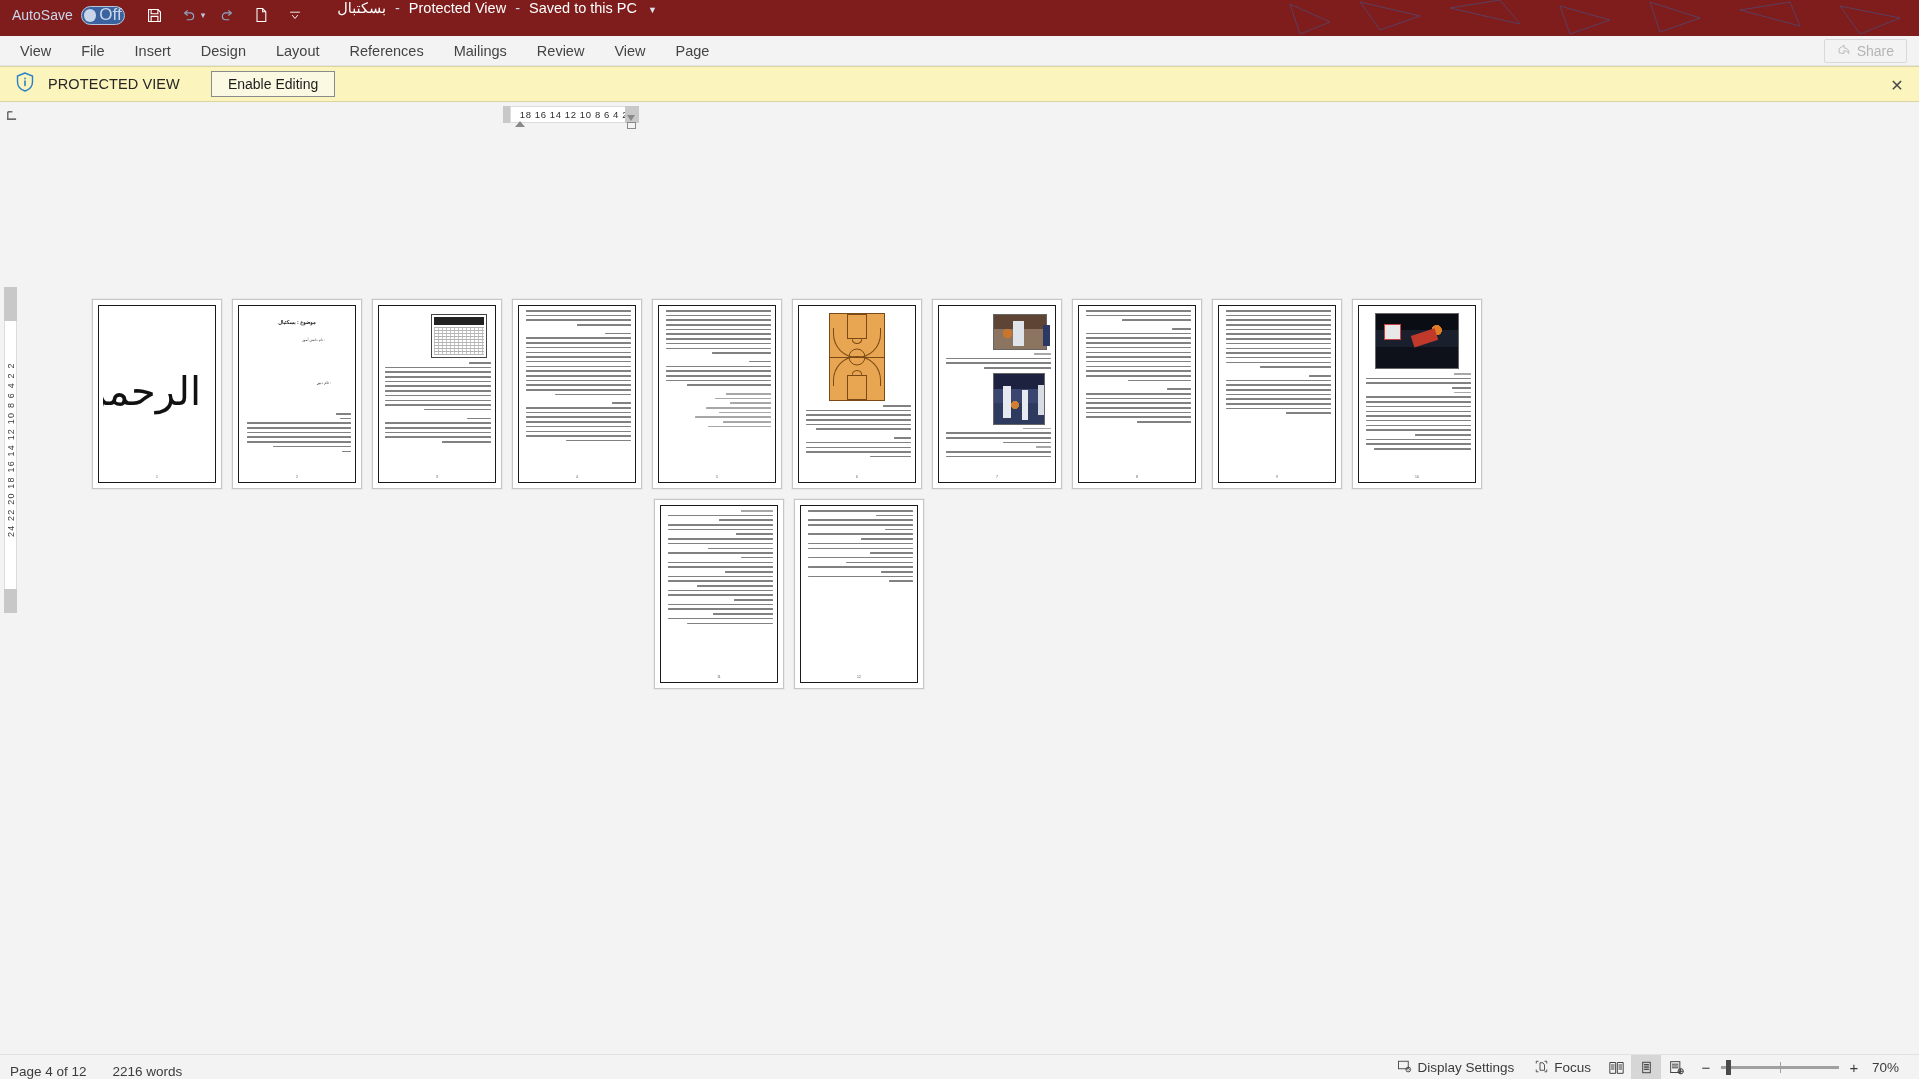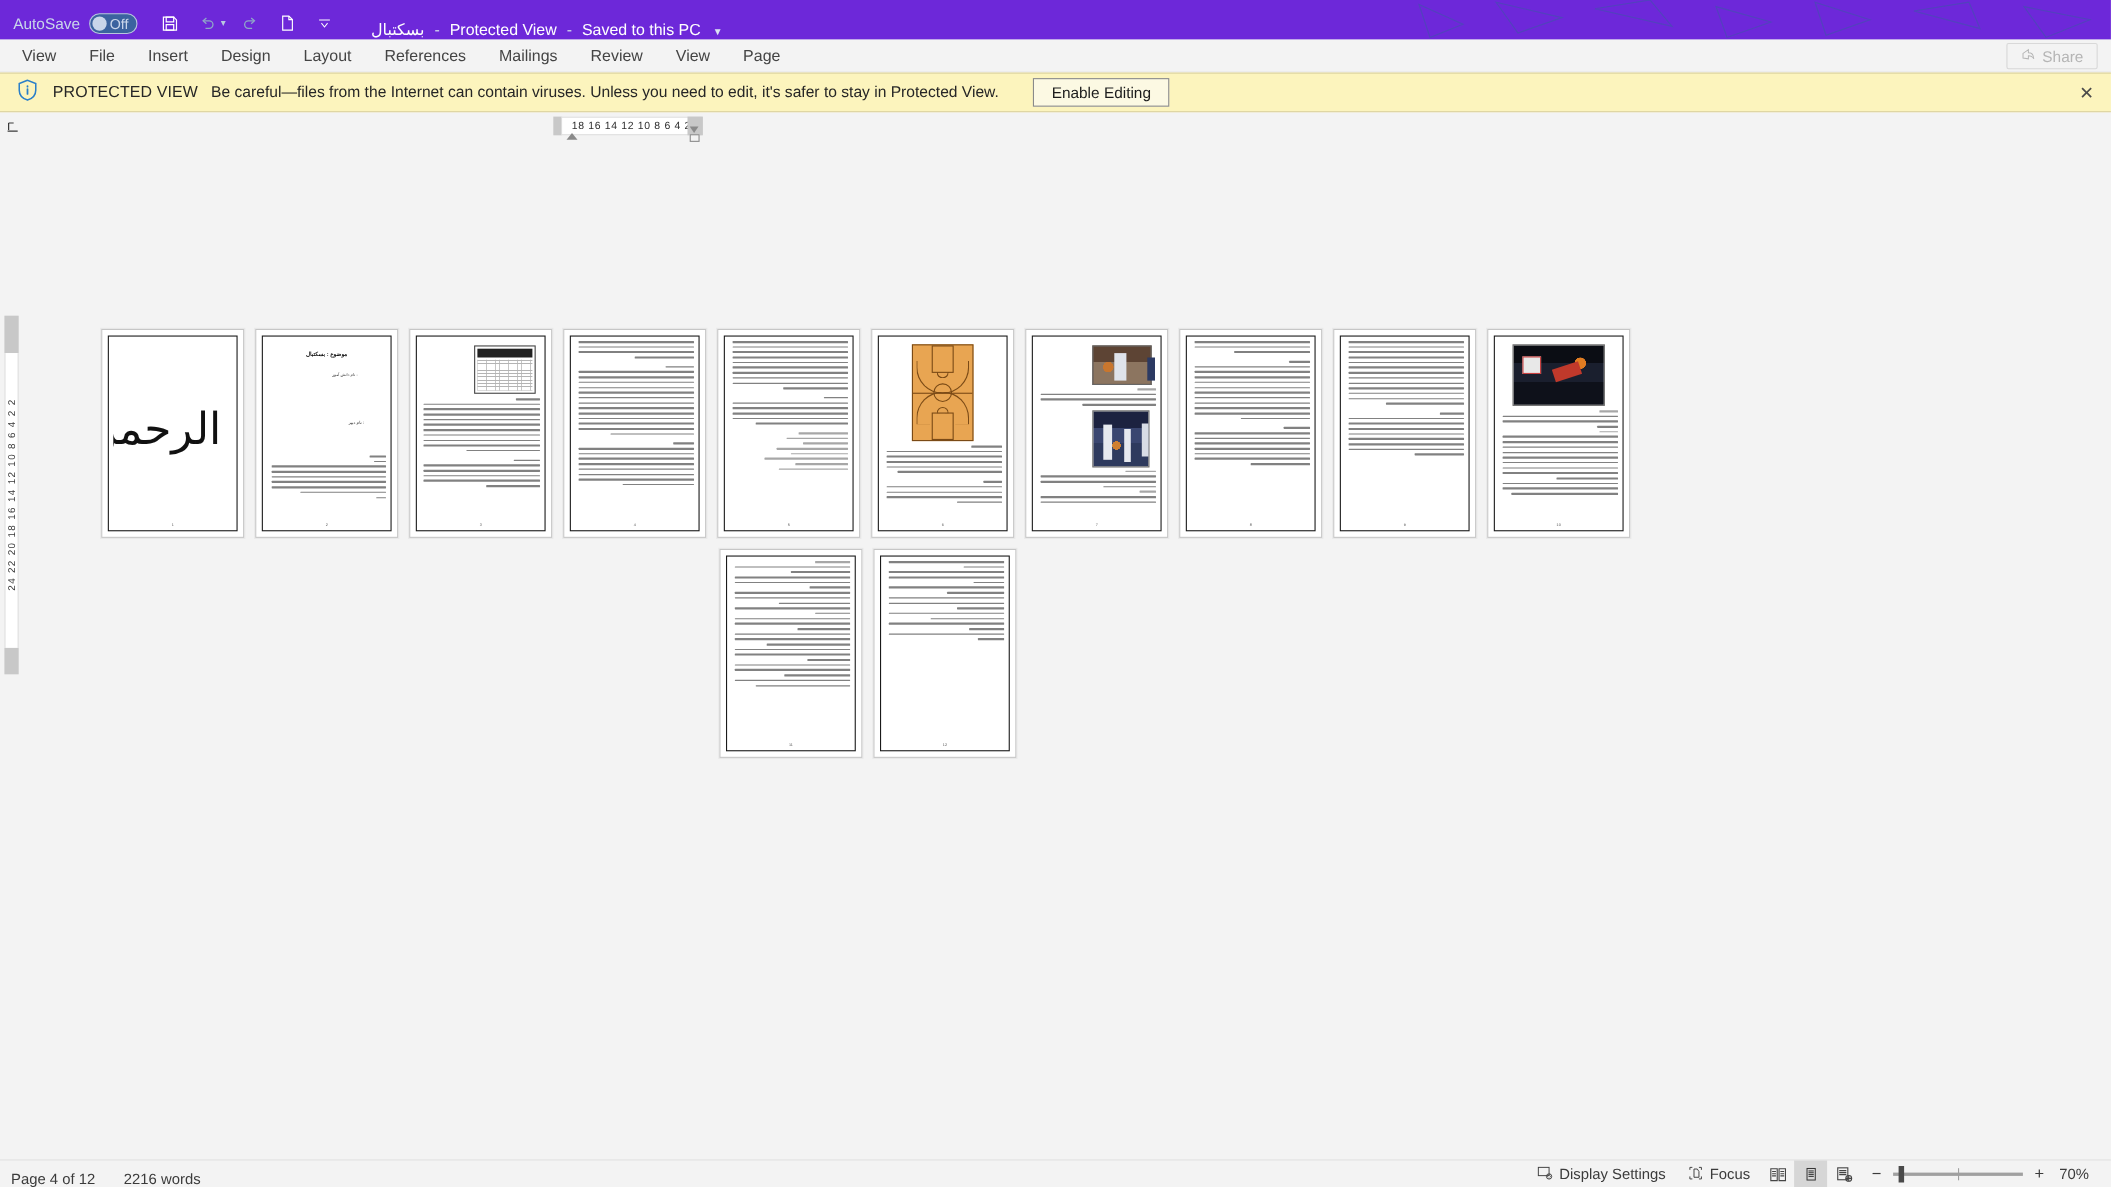--- a/index.html
+++ b/index.html
@@ -8,42 +8,42 @@
     width: 1919px; height: 1079px;
     overflow: hidden;
     font-family: "Liberation Sans", sans-serif;
     background: #f3f3f3;
   }
 
   
   .titlebar {
     position: relative;
     height: 36px;
-    background: #6d28d9;
+    background: #7f1d1d;
     display: flex;
-    align-items: flex-end;
+    align-items: flex-start;
     color: #ffffff;
     font-size: 14px;
     overflow: hidden;
   }
   .tb-pattern {
     position: absolute; inset: 0;
     opacity: .5;
     pointer-events: none;
   }
   .tb-left { display: flex; align-items: center; padding-left: 12px; gap: 2px; position: relative; z-index: 2;}
   .autosave-label { color: #c9d6ea; font-size: 14px; margin-right: 6px; }
   .toggle {
     width: 44px; height: 19px; border-radius: 10px;
     border: 1px solid #b8c6dd; background: #3b639f;
     display: flex; align-items: center; padding: 0 2px; gap: 3px;
     margin-right: 12px;
   }
   .toggle .knob { width: 13px; height: 13px; border-radius: 50%; background: #c9d6ea; }
-  .toggle .toff { font-size: 13px; color: #c9d6ea; }
+  .toggle .toff { font-size: 17px; color: #c9d6ea; }
   .tb-icon {
     width: 32px; height: 30px;
     display: flex; align-items: center; justify-content: center;
     color: #ffffff;
   }
   .tb-icon.dim { color: #8fa6c8; }
   .tb-caret { font-size: 9px; color: #b9c8e0; margin-left: -6px; margin-right: 4px; }
   .tb-title {
     position: relative; z-index: 2;
     margin-left: 26px;
@@ -451,21 +451,20 @@
 </div>
 
 <div class="pv-banner">
   <span>
     <svg width="22" height="22" viewBox="0 0 22 22" fill="none" stroke="#2a7fc9" stroke-width="1.4">
       <path d="M11 2L3.5 5v6c0 4.2 3.2 7.6 7.5 9 4.3-1.4 7.5-4.8 7.5-9V5z"></path>
       <path d="M11 7.2v.6M11 10v4.4" stroke-linecap="round" stroke-width="1.6"></path>
     </svg>
   </span>
   <span class="pv-strong">PROTECTED VIEW</span>
-  <span class="pv-text">Be careful—files from the Internet can contain viruses. Unless you need to edit, it's safer to stay in Protected View.</span>
   <span class="pv-enable">Enable Editing</span>
   <span class="pv-close">✕</span>
 </div>
 
 <div class="workspace">
 
   <div class="corner-btn">
     <svg width="11" height="11" viewBox="0 0 12 12" stroke="currentColor" fill="none" stroke-width="1.2">
       <path d="M1 10h10M2 2v7"></path>
         <path d="M2 2h5"></path>

